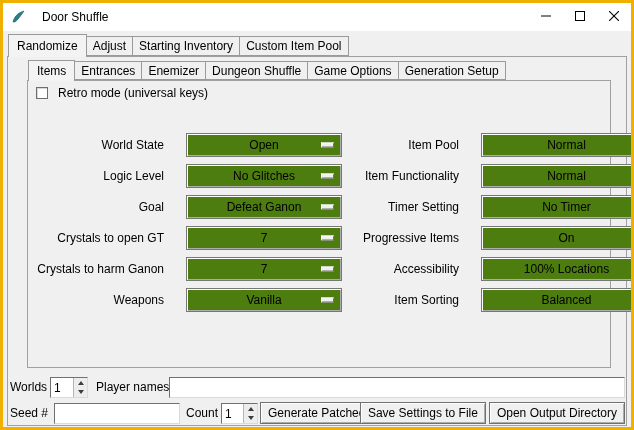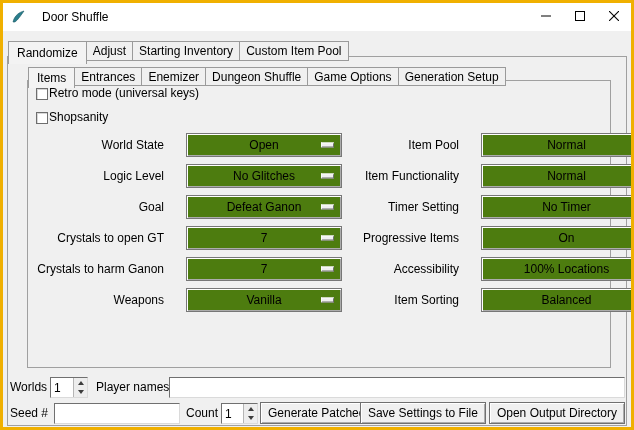--- a/index.html
+++ b/index.html
@@ -9,31 +9,31 @@
     font-family:"Liberation Sans",sans-serif;font-size:12px;overflow:hidden;
   }
   
   .titlebar{position:absolute;left:0;top:0;right:0;height:28px;background:#ffffff;display:flex;align-items:center;}
   .title-icon{margin-left:7px;width:16px;height:16px;display:flex;align-items:center;justify-content:center;}
   .title-text{margin-left:16px;}
   .caption-buttons{margin-left:auto;display:flex;height:100%;}
   .cap-btn{width:34px;height:100%;display:flex;align-items:center;justify-content:center;background:#fff;}
   
   .frame{position:absolute;background:#f0f0f0;border:1px solid #a0a0a0;box-sizing:border-box;}
-  .tabstrip{position:absolute;display:flex;align-items:flex-start;z-index:5;margin-top:7px;}
+  .tabstrip{position:absolute;display:flex;align-items:center;z-index:5;}
   .tab{
     box-sizing:border-box;height:20px;display:flex;align-items:center;padding:0 6px;
     background:#f0f0f0;border:1px solid #9a9a9a;border-bottom:1px solid #9a9a9a;margin-right:-1px;
     white-space:nowrap;cursor:default;
   }
   .tabstrip.inner .tab{height:19px;}
   .tab.selected{height:23px;border-bottom:none;background:#f3f3f3;z-index:6;padding:0 8px;}
   .tabstrip.inner .tab.selected{height:21px;}
   
-  .cbrow{position:absolute;display:flex;align-items:flex-end;gap:1px;height:15px;cursor:default;}
+  .cbrow{position:absolute;display:flex;align-items:center;gap:10px;height:15px;cursor:default;}
   .cb{width:12px;height:12px;box-sizing:border-box;background:#fff;border:1px solid #6e6e6e;box-shadow:inset 1px 1px 0 #d7d7d7;}
   
   .optgrid{
     position:absolute;left:33px;top:126px;width:568px;
     display:grid;grid-template-columns:130px 156px 99px 171px;column-gap:20px;
     grid-auto-rows:31px;align-items:center;
   }
   .optlabel{text-align:right;padding-right:2px;white-space:nowrap;}
   .dd{
     position:relative;height:24px;box-sizing:border-box;background:#4d7c0f;
@@ -122,24 +122,20 @@
     <div class="tab">Enemizer</div>
     <div class="tab">Dungeon Shuffle</div>
     <div class="tab">Game Options</div>
     <div class="tab">Generation Setup</div>
   </div>
 
   <div class="cbrow" style="left:33px;top:82px;">
     <span class="cb"></span>
     <span>Retro mode (universal keys)</span>
   </div>
-  <div class="cbrow" style="left:33px;top:106px;">
-    <span class="cb"></span>
-    <span>Shopsanity</span>
-  </div>
 
   <div class="optgrid">
 
     <div class="optlabel">World State</div>
     <div class="dd">
       <span>Open</span>
       <span class="dd-ind"></span>
     </div>
     <div class="optlabel">Item Pool</div>
     <div class="dd">

